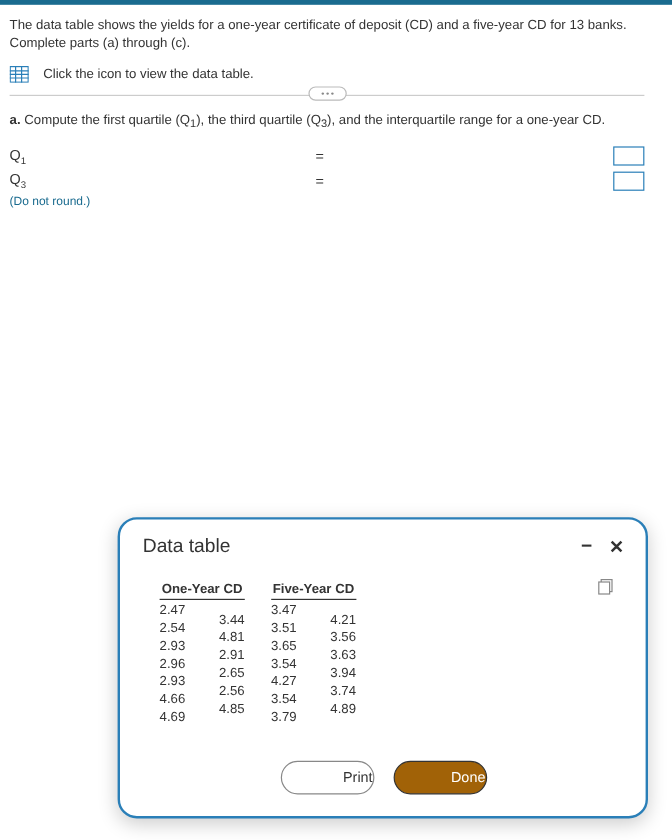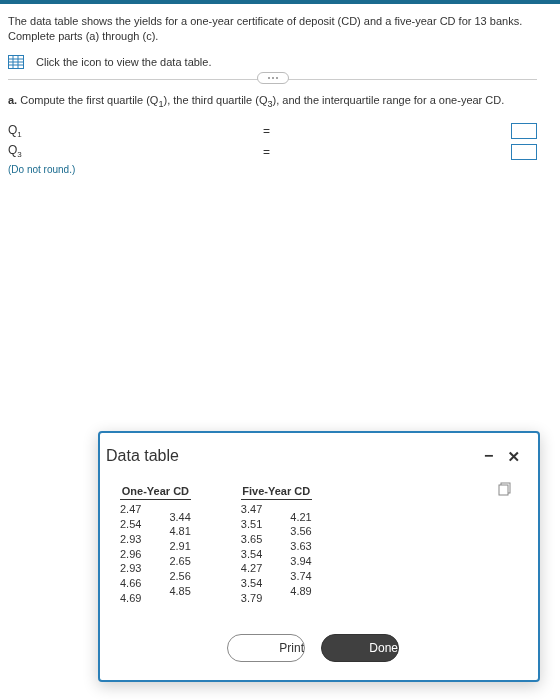--- a/index.html
+++ b/index.html
@@ -88,24 +88,24 @@
     }
     .note { color: #1a6b8f; font-size: 10px; margin-top: 2px; }
 
     
     .modal {
       position: absolute;
       left: 98px;
       bottom: 18px;
       width: 442px;
       border: 2px solid #2a7fb8;
-      border-radius: 4px;
+      border-radius: 16px;
       background: #fff;
       box-shadow: 0 4px 16px rgba(0,0,0,0.2);
-      padding: 14px 18px 18px 6px;
+      padding: 14px 18px 18px 19px;
     }
     .modal-head {
       display: flex;
       align-items: center;
       justify-content: space-between;
       margin-bottom: 20px;
     }
     .modal-title {
       font-size: 16px;
       font-weight: normal;
@@ -115,21 +115,21 @@
     .min-icon, .close-icon {
       font-size: 16px;
       font-weight: bold;
       color: #333;
       cursor: pointer;
       line-height: 1;
     }
     .close-icon { font-size: 15px; }
     .data-area {
       display: flex;
-      gap: 50px;
+      gap: 22px;
       padding: 0 6px 0 14px;
       margin-bottom: 28px;
       position: relative;
     }
     .col-group { }
     .col-head {
       font-weight: bold;
       font-size: 11px;
       text-align: center;
       border-bottom: 1px solid #333;
@@ -171,21 +171,21 @@
       display: flex;
       align-items: center;
       justify-content: flex-end;
     }
     .btn-print {
       background: #fff;
       border: 1px solid #888;
       color: #333;
     }
     .btn-done {
-      background: #404040;
+      background: #a16207;
       border: 1px solid #333;
       color: #fff;
     }
   </style>
 </head>
 <body>
 
 <div class="topbar"></div>
 
 <div class="content">

